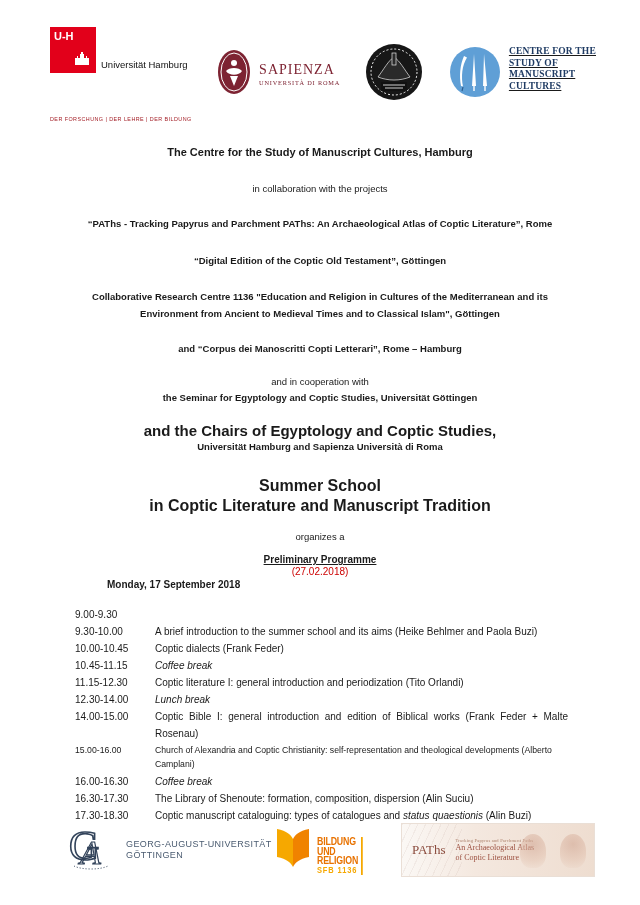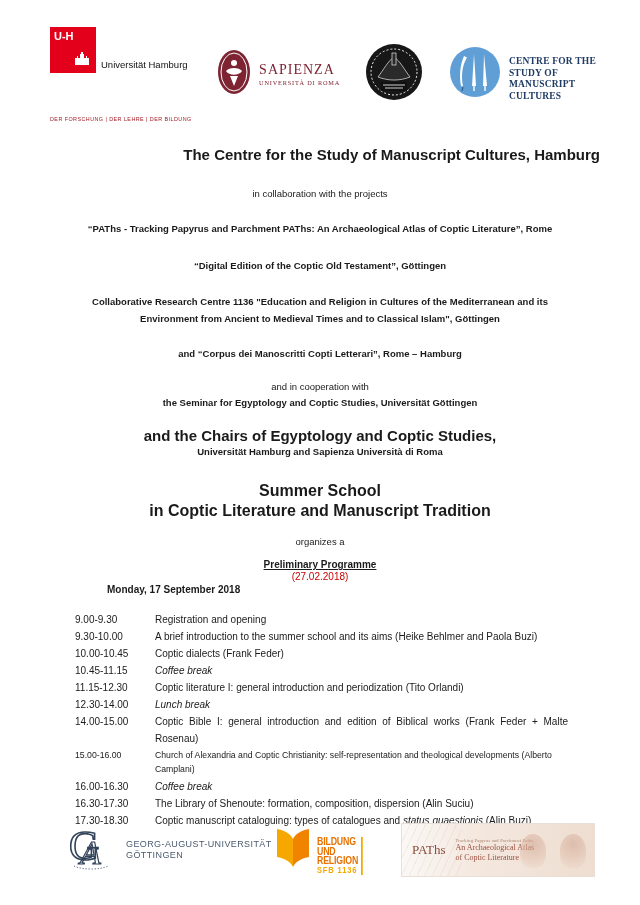--- a/index.html
+++ b/index.html
@@ -15,26 +15,26 @@
   .uhh-top{display:flex;align-items:flex-end;}
   .uhh-square{width:46px;height:46px;background:#e2001a;position:relative;flex:0 0 46px;}
   .uhh-mono{position:absolute;top:3px;left:4px;color:#fff;font-weight:bold;font-size:11px;letter-spacing:0;}
   .uhh-castle{position:absolute;bottom:4px;right:6px;}
   .uhh-name{font-size:9.5px;color:#111;margin:0 0 3px 5px;white-space:nowrap;font-weight:500;}
   .uhh-tagline{font-size:5.4px;color:#a31c24;letter-spacing:.45px;margin-top:3px;white-space:nowrap;}
   .sapienza{display:flex;align-items:center;}
   .sap-text{margin-left:7px;text-align:left;}
   .sap-word{font-family:"Liberation Serif",serif;font-size:14px;letter-spacing:1px;color:#7d2332;font-weight:500;}
   .sap-sub{font-family:"Liberation Serif",serif;font-size:6.3px;letter-spacing:.8px;color:#7d2332;margin-top:1px;}
-  .csmc{display:flex;align-items:flex-end;}
+  .csmc{display:flex;align-items:flex-start;text-decoration:underline;}
   .csmc-text{margin-left:8px;font-family:"Liberation Serif",serif;font-weight:bold;
              font-size:9.5px;line-height:11.5px;color:#1f3b63;letter-spacing:.2px;}
   
   .center{text-align:center;}
-  .doc-title{font-size:15px;font-weight:bold;margin:34px 40px 0;text-align:right;}
+  .doc-title{font-size:11px;font-weight:bold;margin:34px 40px 0;}
   .p-reg{font-size:9.5px;margin:23px 70px 0;line-height:16px;}
   .p-bold{font-size:9.5px;font-weight:bold;margin:16px 66px 0;line-height:21px;}
   .p-bold.tight{line-height:17px;margin-top:17px;}
   .p-bold.single{margin-top:16px;}
   .coop1{margin:15px 70px 0;font-size:9.5px;line-height:16px;}
   .coop2{font-size:9.5px;font-weight:bold;line-height:16px;margin:0 70px;}
   .chairs{font-size:15px;font-weight:bold;line-height:16px;margin:17px 70px 0;}
   .organizes{font-size:9.5px;margin:15px 70px 0;}
   .main-title{font-size:16px;font-weight:bold;line-height:20px;margin:21px 40px 0;}
   .prelim{font-size:10px;font-weight:bold;text-decoration:underline;margin:12px 0 0;}
@@ -166,21 +166,20 @@
 
   <div class="center organizes">organizes a</div>
 
   <div class="center prelim">Preliminary Programme</div>
   <div class="center prelim-date">(27.02.2018)</div>
   <div class="day-heading">Monday, 17 September 2018</div>
 
   <div class="schedule">
       <div class="row hang">
         <span class="time">9.00-9.30</span>
-        <span class="desc"><span>Registration and opening</span></span>
       </div>
       <div class="row flow justify"><span class="time">9.30-10.00</span><span class="desc"><span>A brief introduction to the summer school and its aims (Heike Behlmer and Paola Buzi)</span></span></div>
       <div class="row hang">
         <span class="time">10.00-10.45</span>
         <span class="desc"><span>Coptic dialects (Frank Feder)</span></span>
       </div>
       <div class="row hang">
         <span class="time">10.45-11.15</span>
         <span class="desc"><em>Coffee break</em></span>
       </div>

